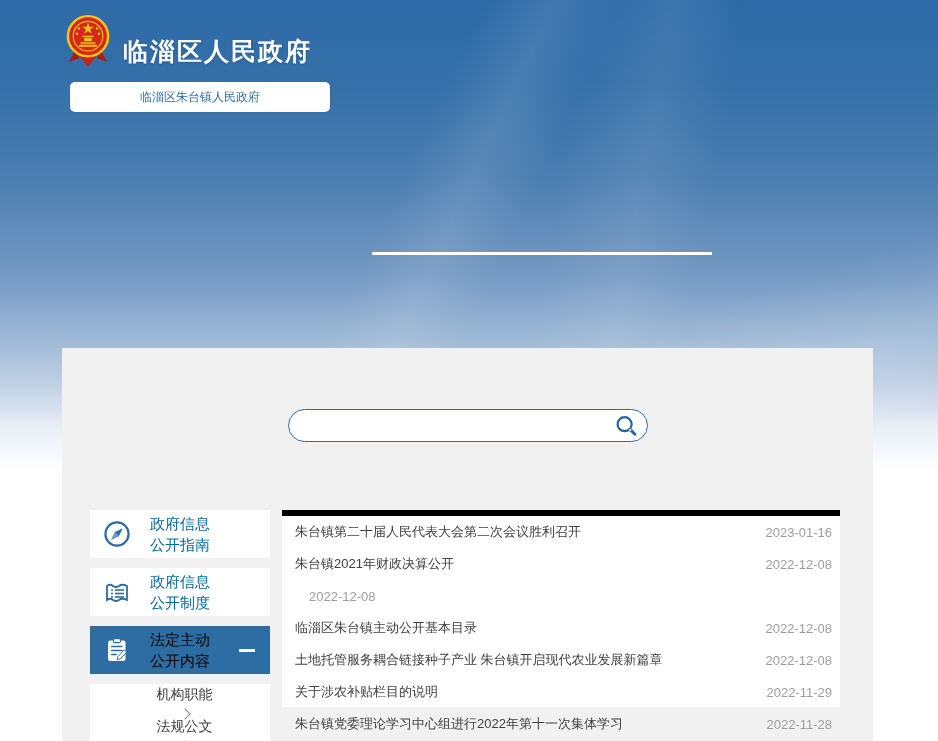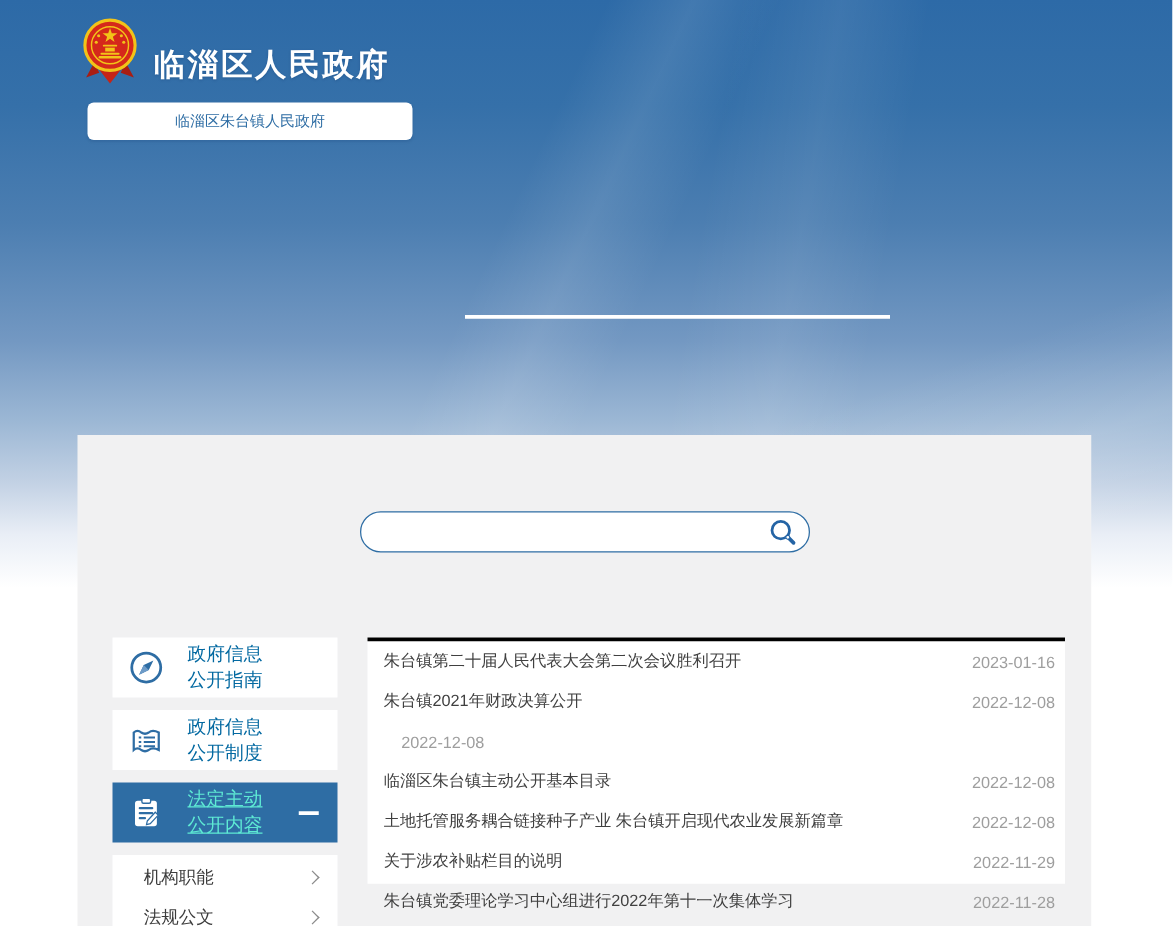--- a/index.html
+++ b/index.html
@@ -31,31 +31,31 @@
   .search-input{flex:1;height:100%;border:none;outline:none;background:transparent;padding:0 12px;
     font-size:14px;color:#333;border-radius:17px;}
   .search-btn{background:none;border:none;padding:0 9px 0 0;margin:0;cursor:pointer;display:flex;align-items:center;}
 
   
   .sidebar{position:absolute;left:28px;top:162px;width:180px;}
   .side-item{height:48px;background:#fff;display:flex;align-items:center;margin-bottom:10px;cursor:pointer;position:relative;}
   .side-item .icon-box{width:28px;height:28px;margin:0 19px 0 13px;display:flex;align-items:center;justify-content:center;}
   .side-item .labels{font-size:15px;color:#0369a1;line-height:21px;}
   .side-item.active{background:#2e6da4;}
-  .side-item.active .labels{color:#5eead4;text-decoration:underline;}
+  .side-item.active .labels{color:#000000;}
   .minus-bar{position:absolute;right:15px;top:23px;width:16px;height:3px;background:#fff;}
   .submenu{background:#fff;min-height:67px;padding-top:2px;box-sizing:border-box;}
   .submenu-row{height:32px;display:flex;align-items:center;justify-content:space-between;
-    padding:0 16px 0 25px;font-size:14px;color:#3c3c3c;cursor:pointer;}
+    padding:0 16px 0 25px;font-size:14px;color:#3c3c3c;cursor:pointer;flex-direction:column;}
   .chev{width:7px;height:7px;border-top:1.5px solid #8a8a8a;border-right:1.5px solid #8a8a8a;
     transform:rotate(45deg);flex:0 0 auto;}
 
   
-  .article-list{position:absolute;left:232px;top:162px;width:558px;height:197px;background:#fff;
-    border-top:3px solid #000000;box-sizing:border-box;}
+  .article-list{position:absolute;left:220px;top:162px;width:558px;height:197px;background:#fff;
+    border-top:6px solid #000000;box-sizing:border-box;}
   .row{height:32px;display:flex;align-items:center;padding:0 8px 0 13px;cursor:pointer;}
   .row-title{flex:1;font-size:13px;color:#404040;white-space:nowrap;overflow:hidden;text-overflow:ellipsis;}
   .row-date{font-size:13px;color:#9e9e9e;margin-left:14px;flex:0 0 auto;}
 </style>
 </head>
 <body>
 
 <div class="page">
 
   <div class="banner">

